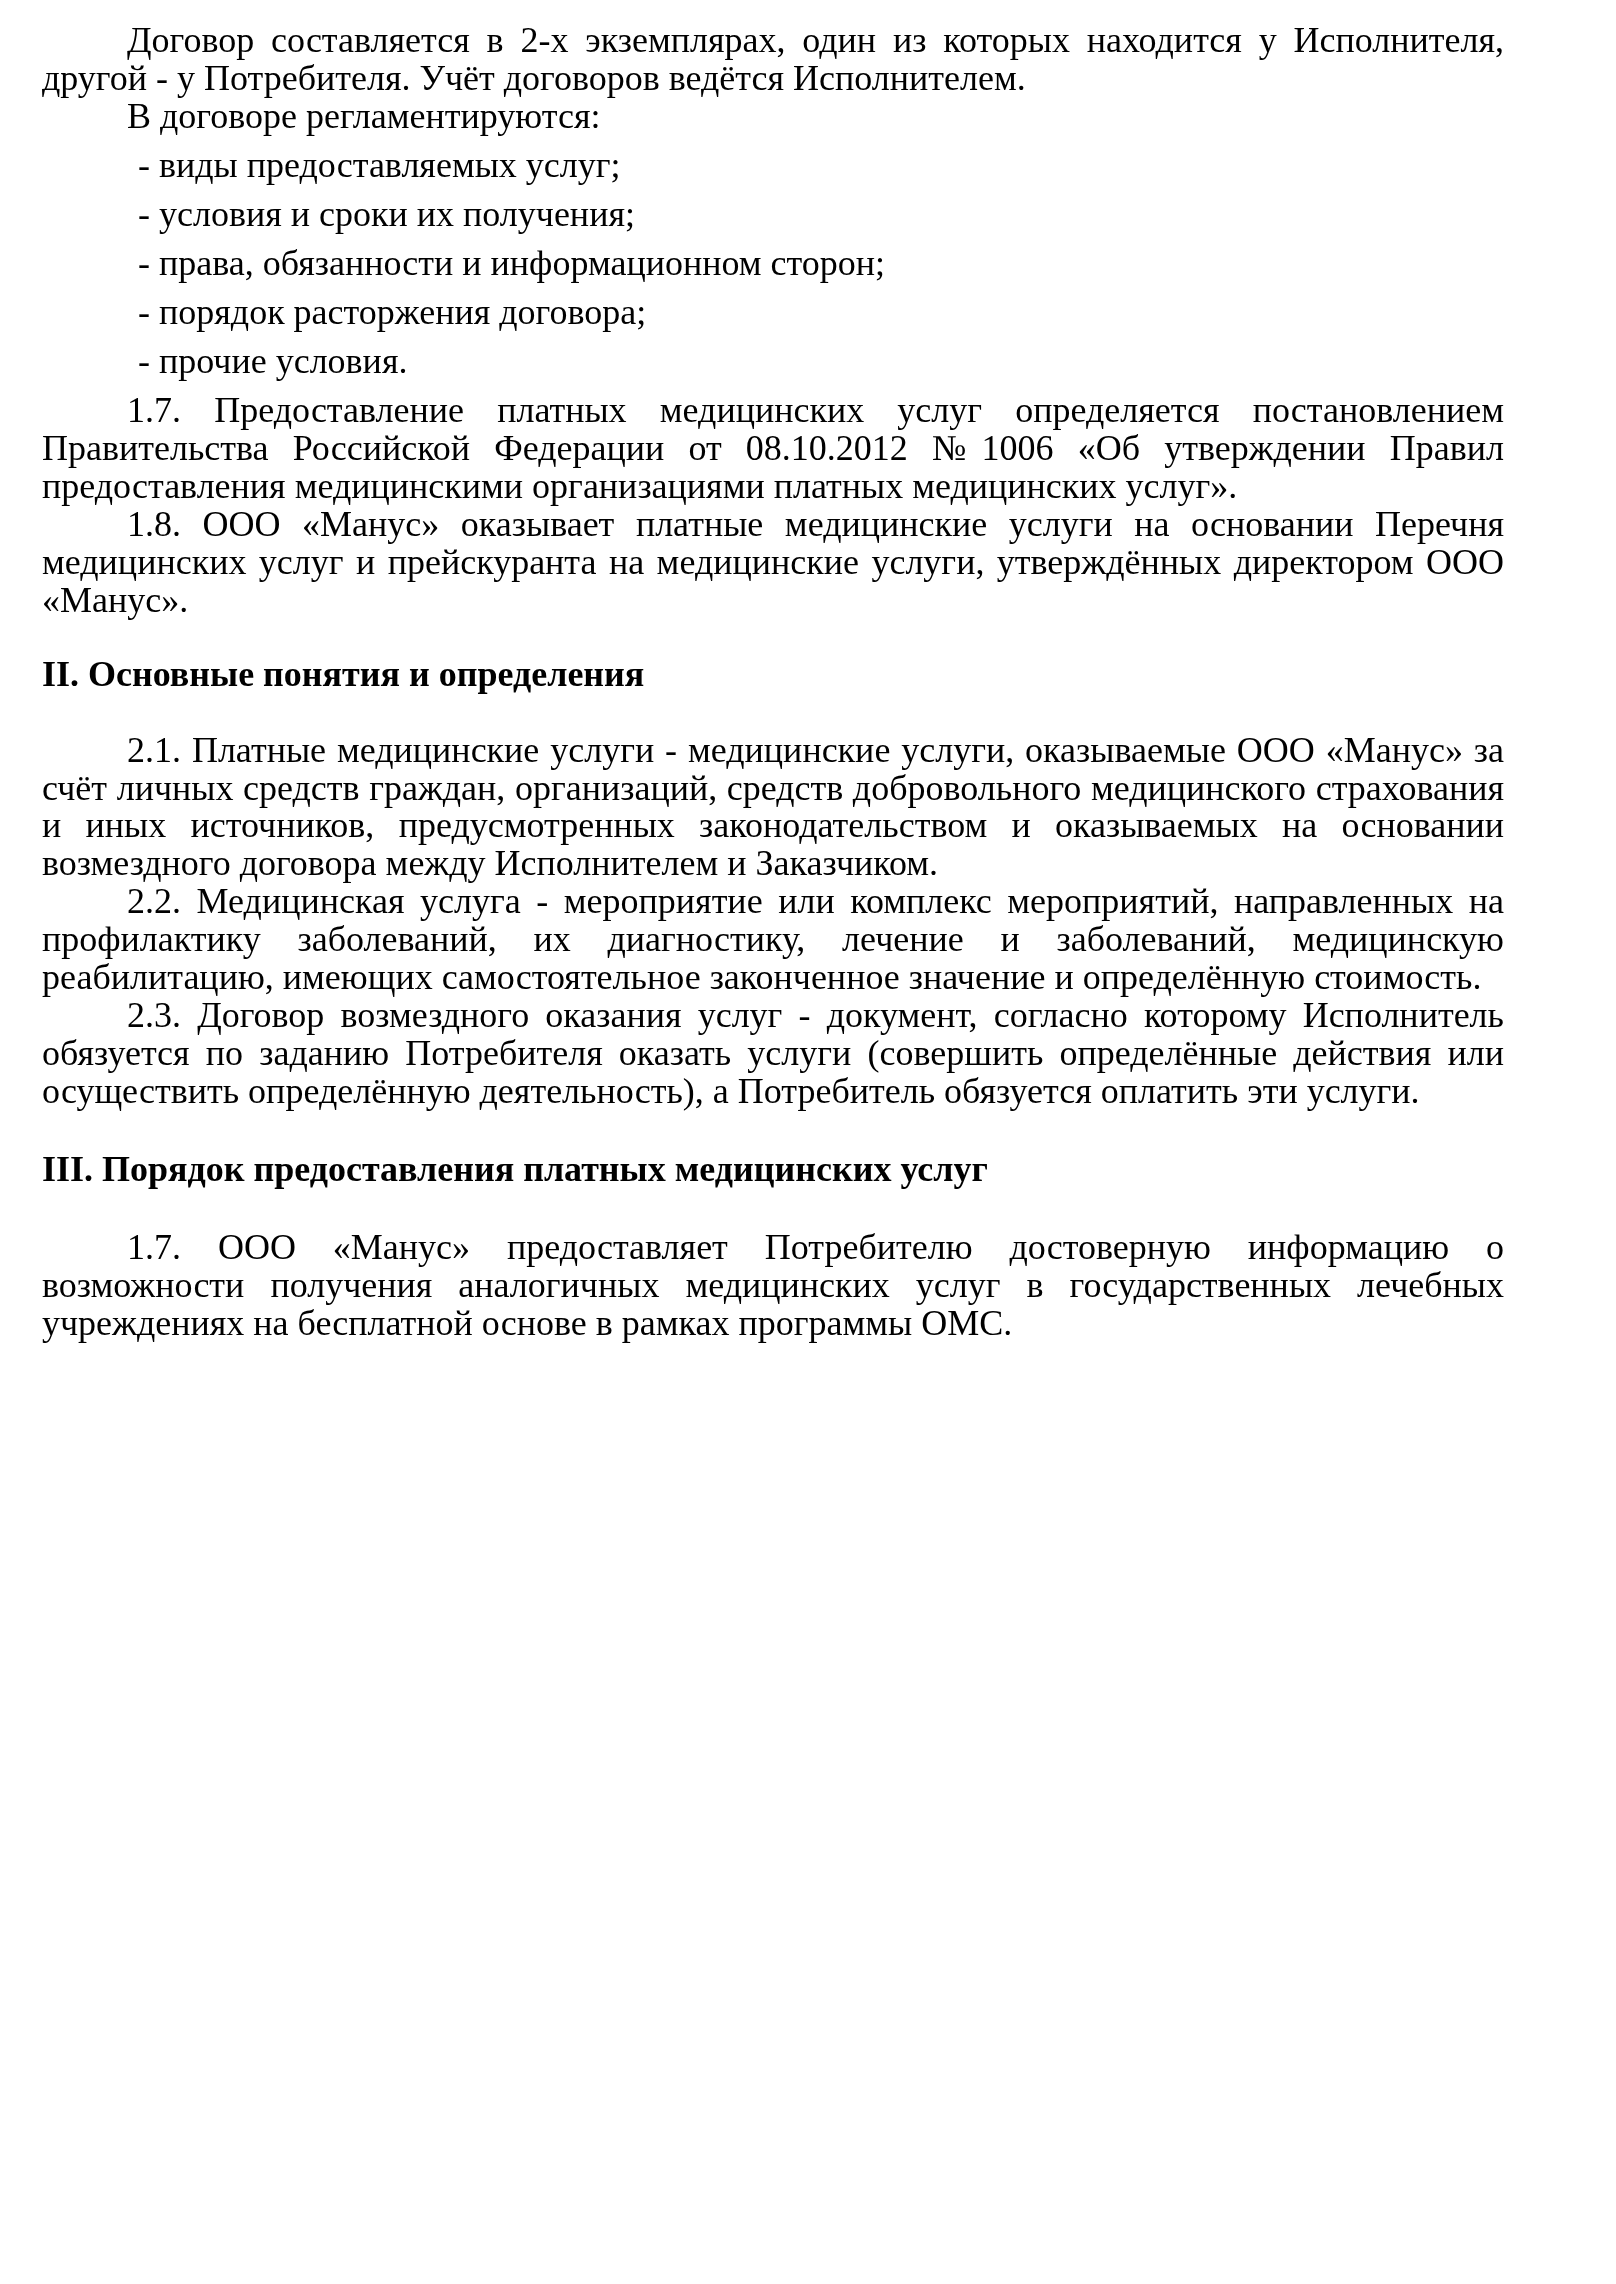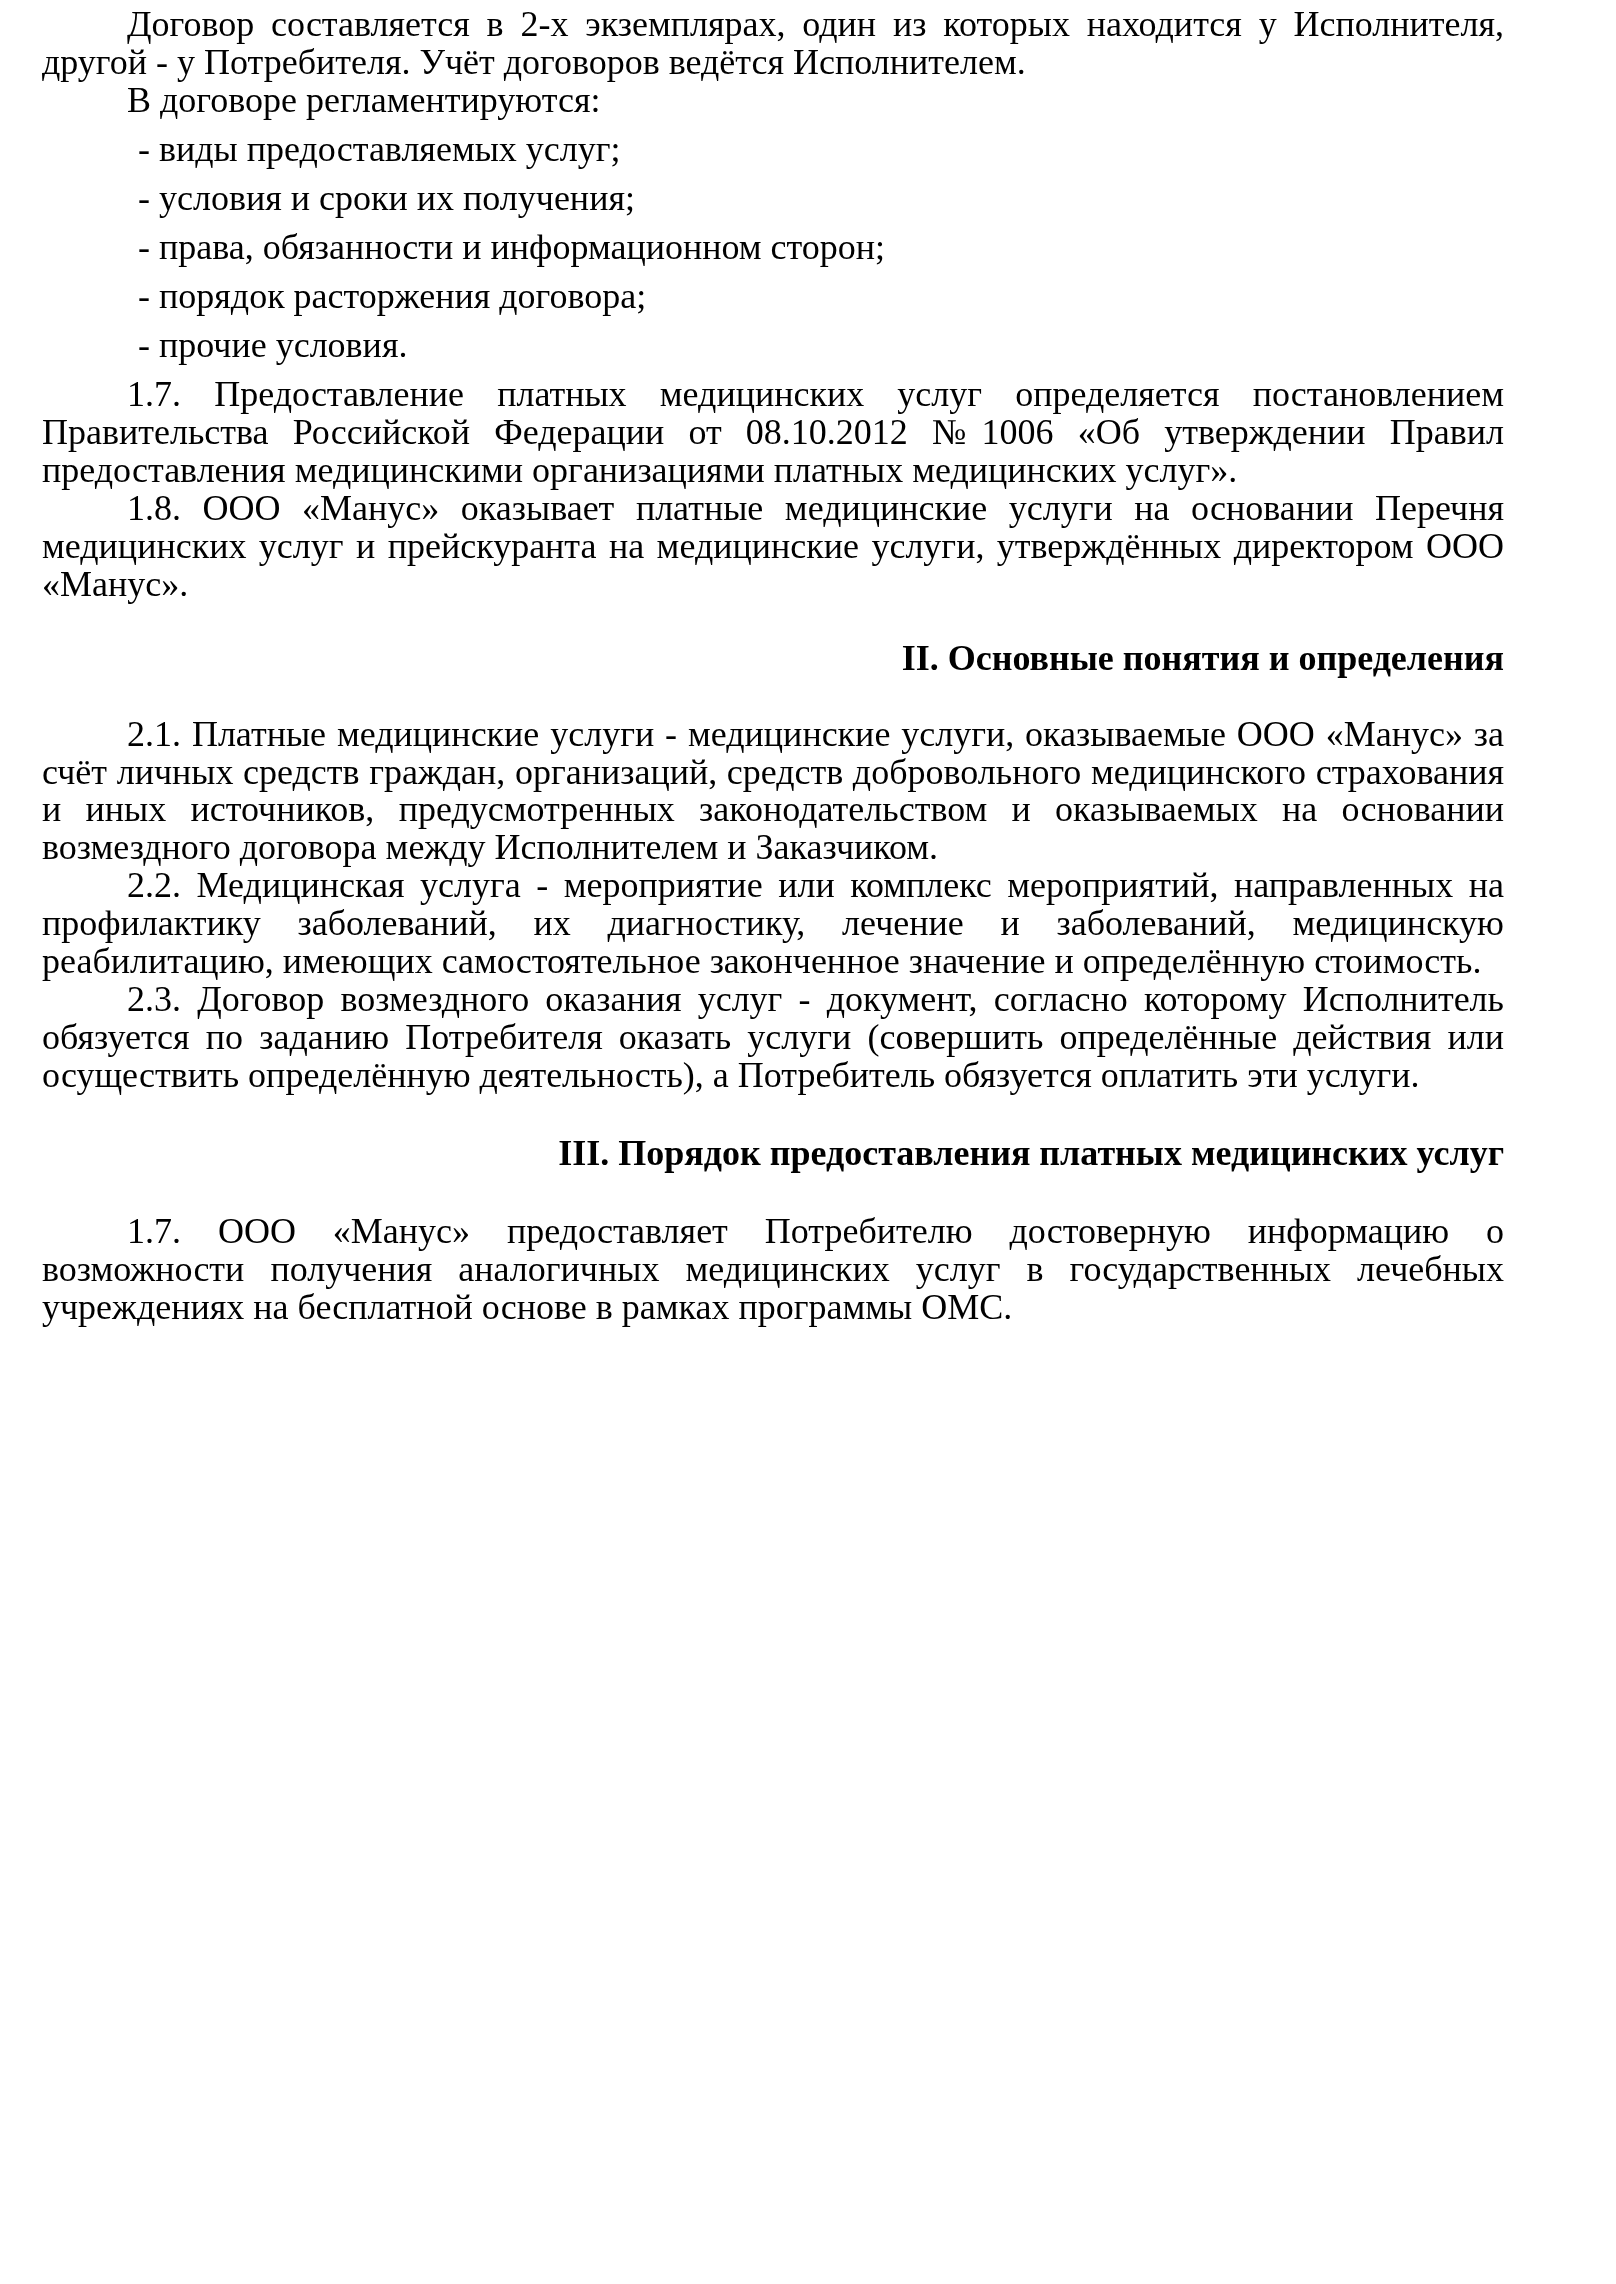--- a/index.html
+++ b/index.html
@@ -14,21 +14,21 @@
     overflow: hidden;
     font-family: "Liberation Serif", "DejaVu Serif", serif;
     color: #000000;
   }
   .page {
     position: relative;
     width: 1616px;
     height: 2284px;
     background: #ffffff;
     box-sizing: border-box;
-    padding: 6px 113px 0 42px;
+    padding: 22px 113px 0 42px;
   }
   .doc-body {
     width: 1462px;
   }
   p.para {
     margin: 0;
     padding: 0;
     font-size: 36px;
     line-height: 1.055;
     text-align: justify;
@@ -48,21 +48,21 @@
     text-align: left;
     text-indent: 85px;
   }
 
   h2.section-heading {
     margin: 0;
     padding: 0;
     font-size: 36px;
     line-height: 1.055;
     font-weight: bold;
-    text-align: right;
+    text-align: left;
     text-indent: 0;
   }
 
   .spacer-1 { height: 36px; }
   .spacer-2 { height: 38px; }
   .spacer-3 { height: 40px; }
   .spacer-4 { height: 40px; }
 </style>
 </head>
 <body>

